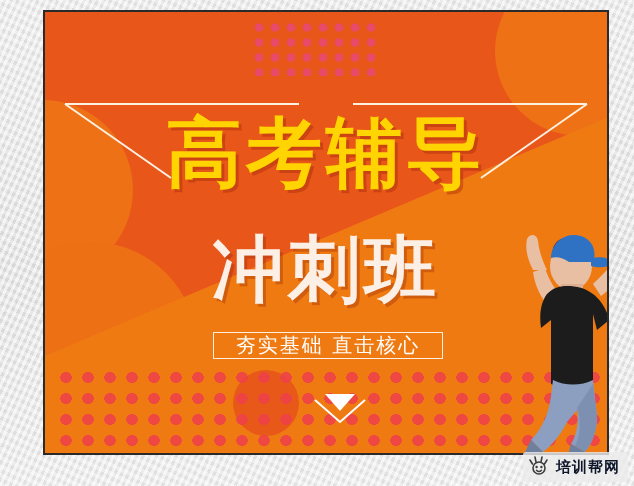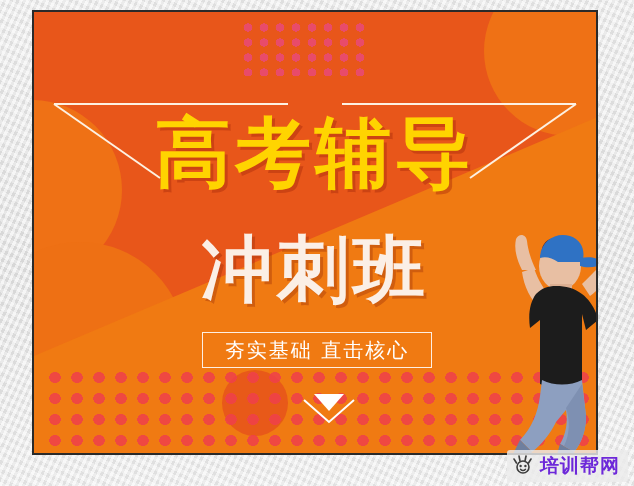--- a/index.html
+++ b/index.html
@@ -10,21 +10,21 @@
   }
   
   #backdrop{
     position:absolute;left:0;top:0;width:634px;height:486px;
     background:
       repeating-linear-gradient(115deg, rgba(255,255,255,.55) 0 3px, rgba(0,0,0,.015) 3px 6px),
       repeating-linear-gradient(25deg, rgba(255,255,255,.35) 0 4px, rgba(0,0,0,.02) 4px 8px),
       linear-gradient(180deg,#e7e7e7,#dedede 55%,#e9e9e9);
   }
   #poster-frame{
-    position:absolute;left:32px;top:10px;width:566px;height:445px;
+    position:absolute;left:43px;top:10px;width:566px;height:445px;
     border:2px solid #2a2a2a;
     box-sizing:border-box;
     overflow:hidden;
     background:#0369a1;
   }
   #poster{
     position:absolute;left:0;top:0;right:0;bottom:0;overflow:hidden;
   }
   
   .bg-base{position:absolute;inset:0;background:#e8561a;}
@@ -75,21 +75,21 @@
   }
   #headline-sub{
     position:absolute;left:0;right:0;top:218px;text-align:center;
     font-size:72px;line-height:80px;font-weight:bold;
     color:#fbefe6;
     letter-spacing:4px;
     text-shadow:3px 3px 0 rgba(150,40,10,.35);
     font-family:Liberation Serif, serif;
   }
   #tagline-box{
-    position:absolute;left:168px;top:320px;width:230px;height:36px;
+    position:absolute;left:168px;top:320px;width:230px;height:27px;
     border:1px solid rgba(255,255,255,.88);
     box-sizing:border-box;
     display:flex;align-items:center;justify-content:center;
   }
   #tagline-text{
     color:#fff;font-size:20px;letter-spacing:2px;
     font-family:"DejaVu Serif","Liberation Serif",serif;
     white-space:nowrap;
   }
   #arrow-down{position:absolute;left:268px;top:378px;width:54px;height:34px;}
@@ -97,21 +97,21 @@
   #person{position:absolute;left:452px;top:196px;width:140px;height:262px;}
   
   #watermark{
     position:absolute;right:6px;bottom:4px;
     display:flex;align-items:center;gap:6px;
     padding:3px 8px 3px 5px;
     background:rgba(235,235,235,.82);
     border-radius:3px;
   }
   #watermark-label{
-    font-size:19px;color:#6d28d9;font-weight:bold;letter-spacing:1px;
+    font-size:15px;color:#0f172a;font-weight:bold;letter-spacing:1px;
     font-family:"DejaVu Sans","Liberation Sans",sans-serif;
   }
 </style>
 </head>
 <body>
 
 <div id="backdrop"></div>
 
 <div id="poster-frame">
   <div id="poster">

